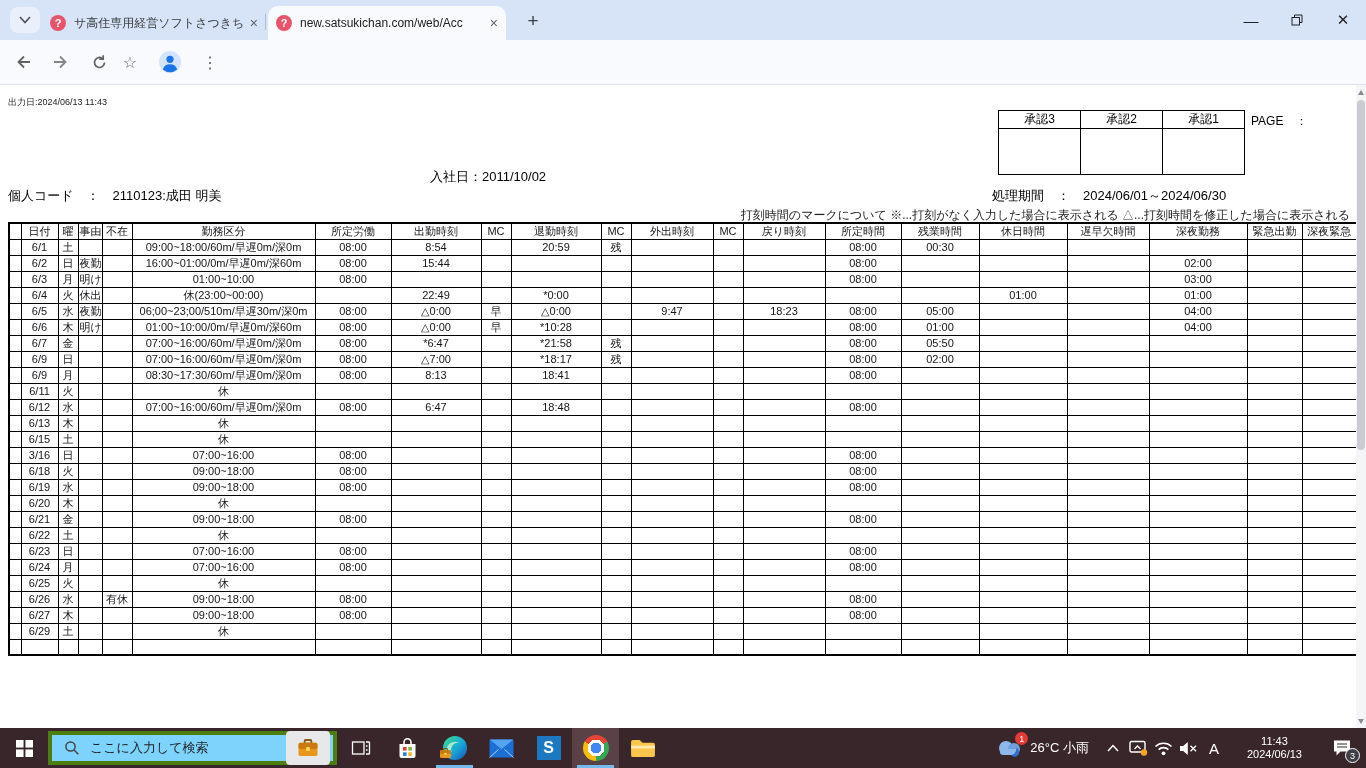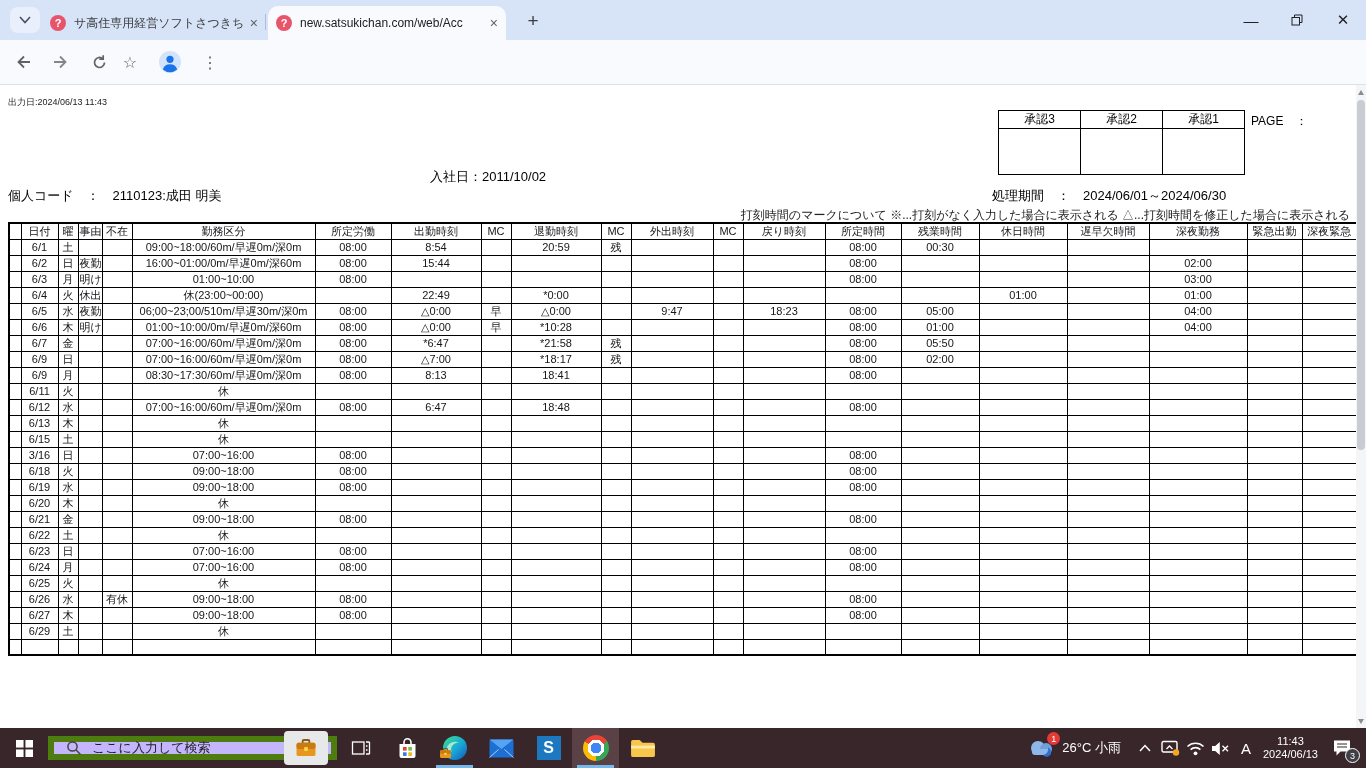--- a/index.html
+++ b/index.html
@@ -68,21 +68,21 @@
             border-bottom:5px solid #8b8b90; }
   .tri-down { width:0; height:0; border-left:3px solid transparent; border-right:3px solid transparent;
               border-top:5px solid #8b8b90; }
   .vthumb { position:absolute; left:1px; top:15px; width:8px; height:350px; background:#c9ccd2;
             border-radius:4px; cursor:pointer; }
 
   
   .taskbar { position:absolute; bottom:0; left:0; width:100%; height:40px; background:#39262a;
              display:flex; align-items:center; color:#fff; }
   .start { width:48px; height:40px; display:flex; align-items:center; justify-content:center; cursor:pointer; }
-  .searchbox { width:289px; height:24px; background:#c4b5fd; border:6px solid #4d7c0f;
+  .searchbox { width:289px; height:34px; background:#7dd3fc; border:4px solid #4d7c0f;
                display:flex; align-items:center; color:#1f1f1f; cursor:text; }
   .searchtext { font-size:13px; margin-left:10px; flex:1; color:#1f1f1f; }
   .briefbtn { width:44px; height:34px; background:#e7e8ea; border-radius:4px; margin-right:3px;
               display:flex; align-items:center; justify-content:center; cursor:pointer; }
   .slot { width:47px; height:40px; display:flex; align-items:center; justify-content:center;
           position:relative; cursor:pointer; }
   .slot.running::after { content:""; position:absolute; bottom:0; left:5px; right:5px; height:3px;
                          background:#76b9ed; }
   .slot.activeapp { background:#5a4145; }
   .chrome-ball { width:26px; height:26px; border-radius:50%;
@@ -95,21 +95,21 @@
   .tray { margin-left:auto; display:flex; align-items:center; height:40px; padding-right:4px; }
   .weather { display:flex; align-items:center; margin-right:12px; cursor:pointer; }
   .wicon { position:relative; width:30px; height:24px; margin-right:6px; }
   .wbadge { position:absolute; top:-4px; right:-4px; width:13px; height:13px; border-radius:50%;
             background:#e53935; color:#fff; font-size:9px; display:flex; align-items:center;
             justify-content:center; }
   .wtext { font-size:13px; white-space:nowrap; }
   .trayicon { width:25px; height:40px; display:flex; align-items:center; justify-content:center;
               cursor:pointer; }
   .ime { font-size:15px; width:26px; text-align:center; cursor:pointer; }
-  .clock { text-align:center; font-size:11px; line-height:13px; margin:0 4px; cursor:pointer; }
+  .clock { text-align:center; font-size:11px; line-height:13px; margin:0 20px; cursor:pointer; }
   .notif { position:relative; width:40px; height:40px; display:flex; align-items:center;
            justify-content:center; cursor:pointer; }
   .nbadge { position:absolute; right:2px; bottom:5px; width:15px; height:15px; border-radius:50%;
             background:#3f3f46; border:1px solid #fff; color:#fff; font-size:9px; display:flex;
             align-items:center; justify-content:center; }
 </style>
 </head>
 <body>
 
 <div class="window">

